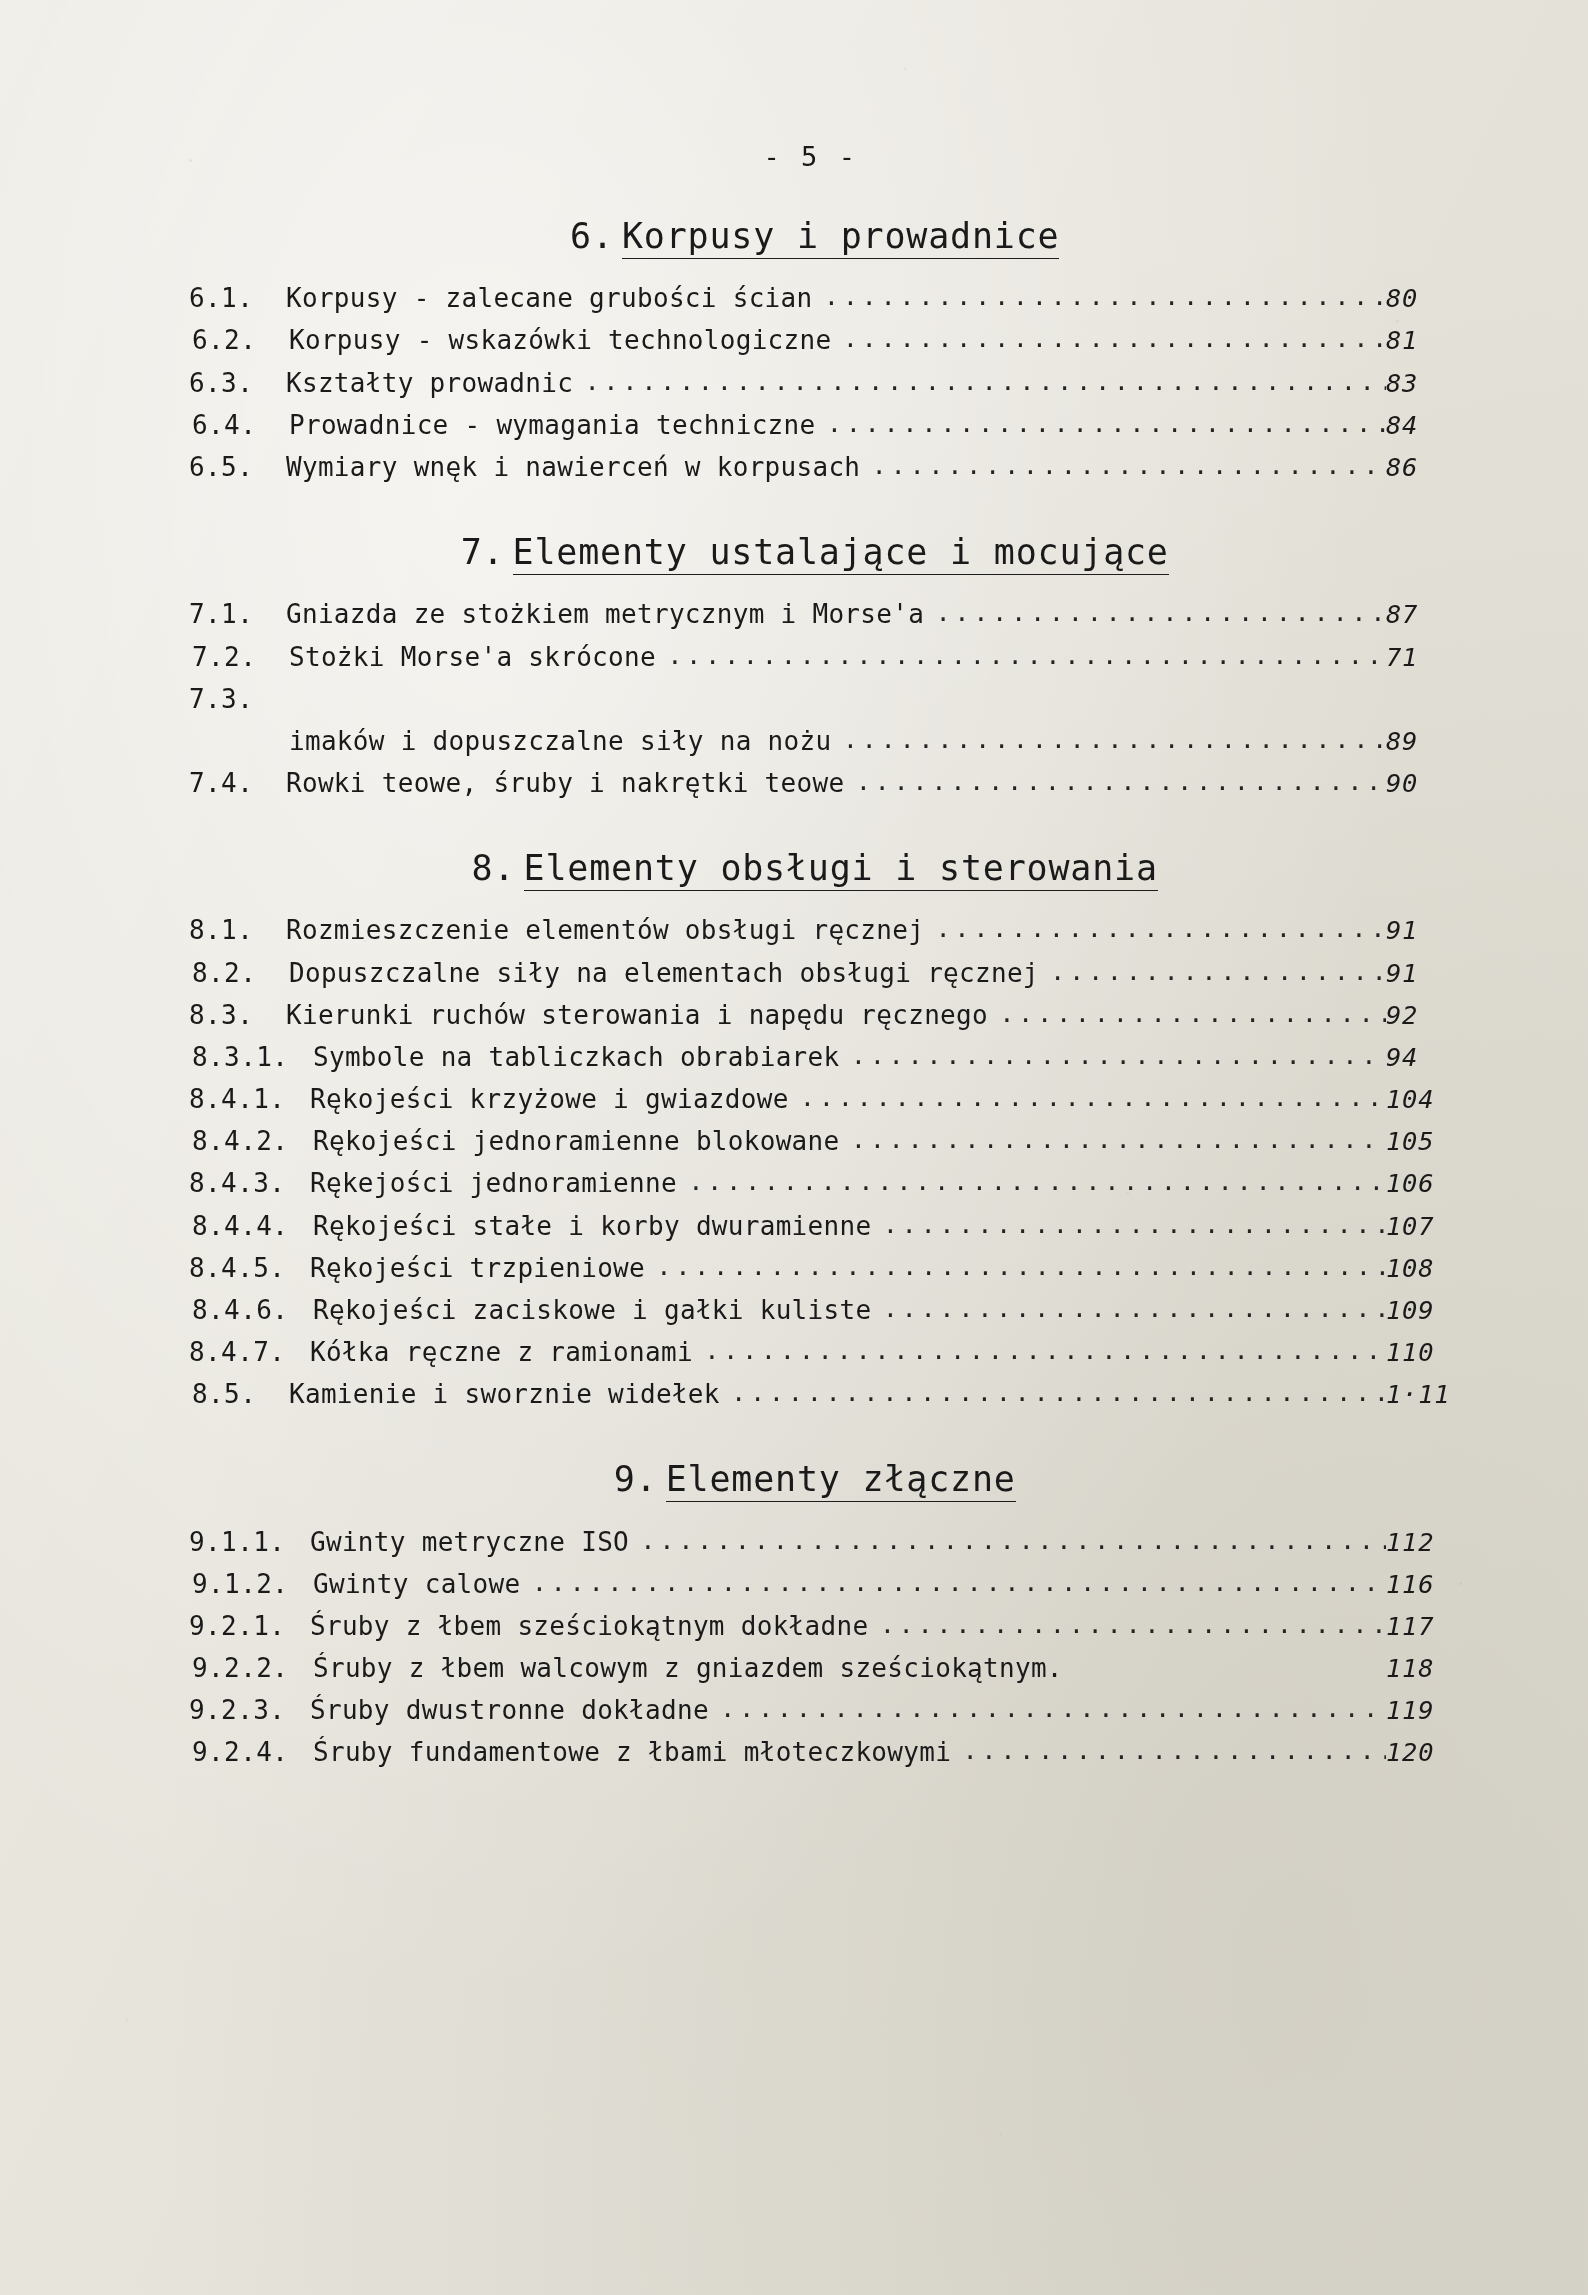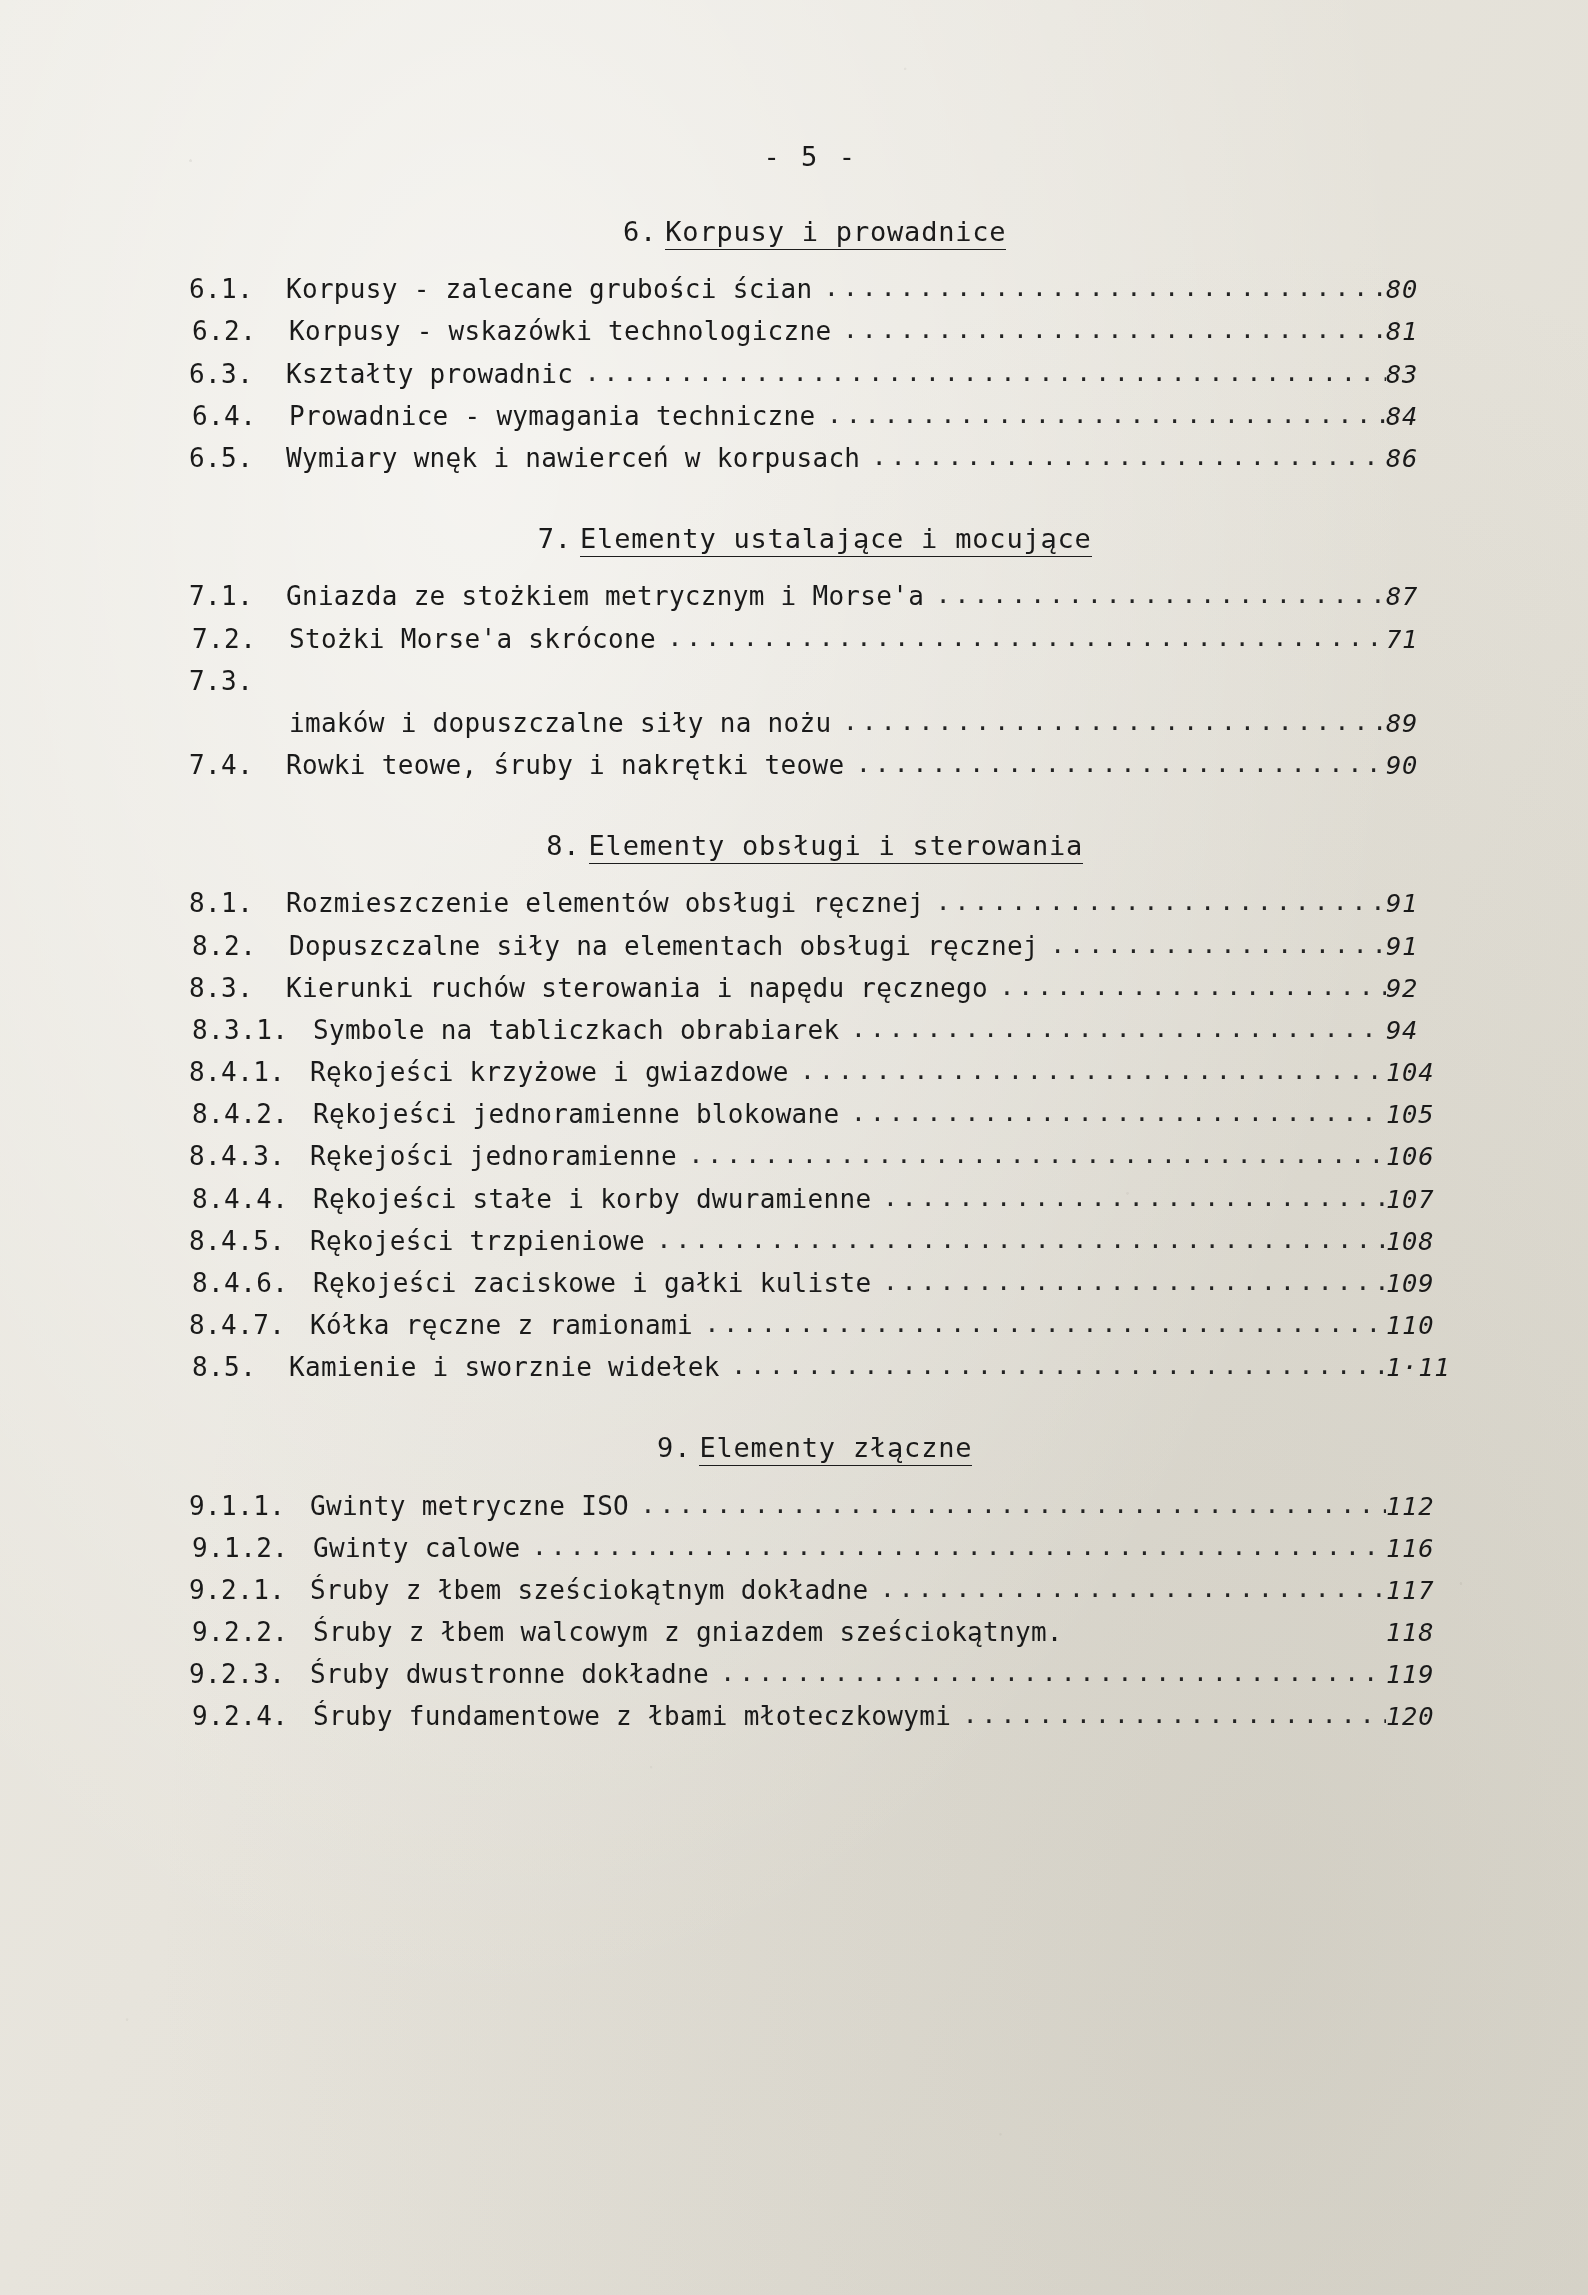--- a/index.html
+++ b/index.html
@@ -52,21 +52,21 @@
   .page-number {
     text-align: center;
     font-size: 27px;
     letter-spacing: 2.5px;
     padding-top: 141px;
     margin-left: -33px;
   }
 
   .section-heading {
     text-align: center;
-    font-size: 27px;
+    font-size: 35px;
     letter-spacing: 0.8px;
     margin-left: -24.6px;
   }
   .section-heading .num {
     margin-right: 8.2px;
   }
   .section-heading .title {
     border-bottom: 1.6px solid #1d1d1d;
     padding-bottom: 1.6px;
   }

